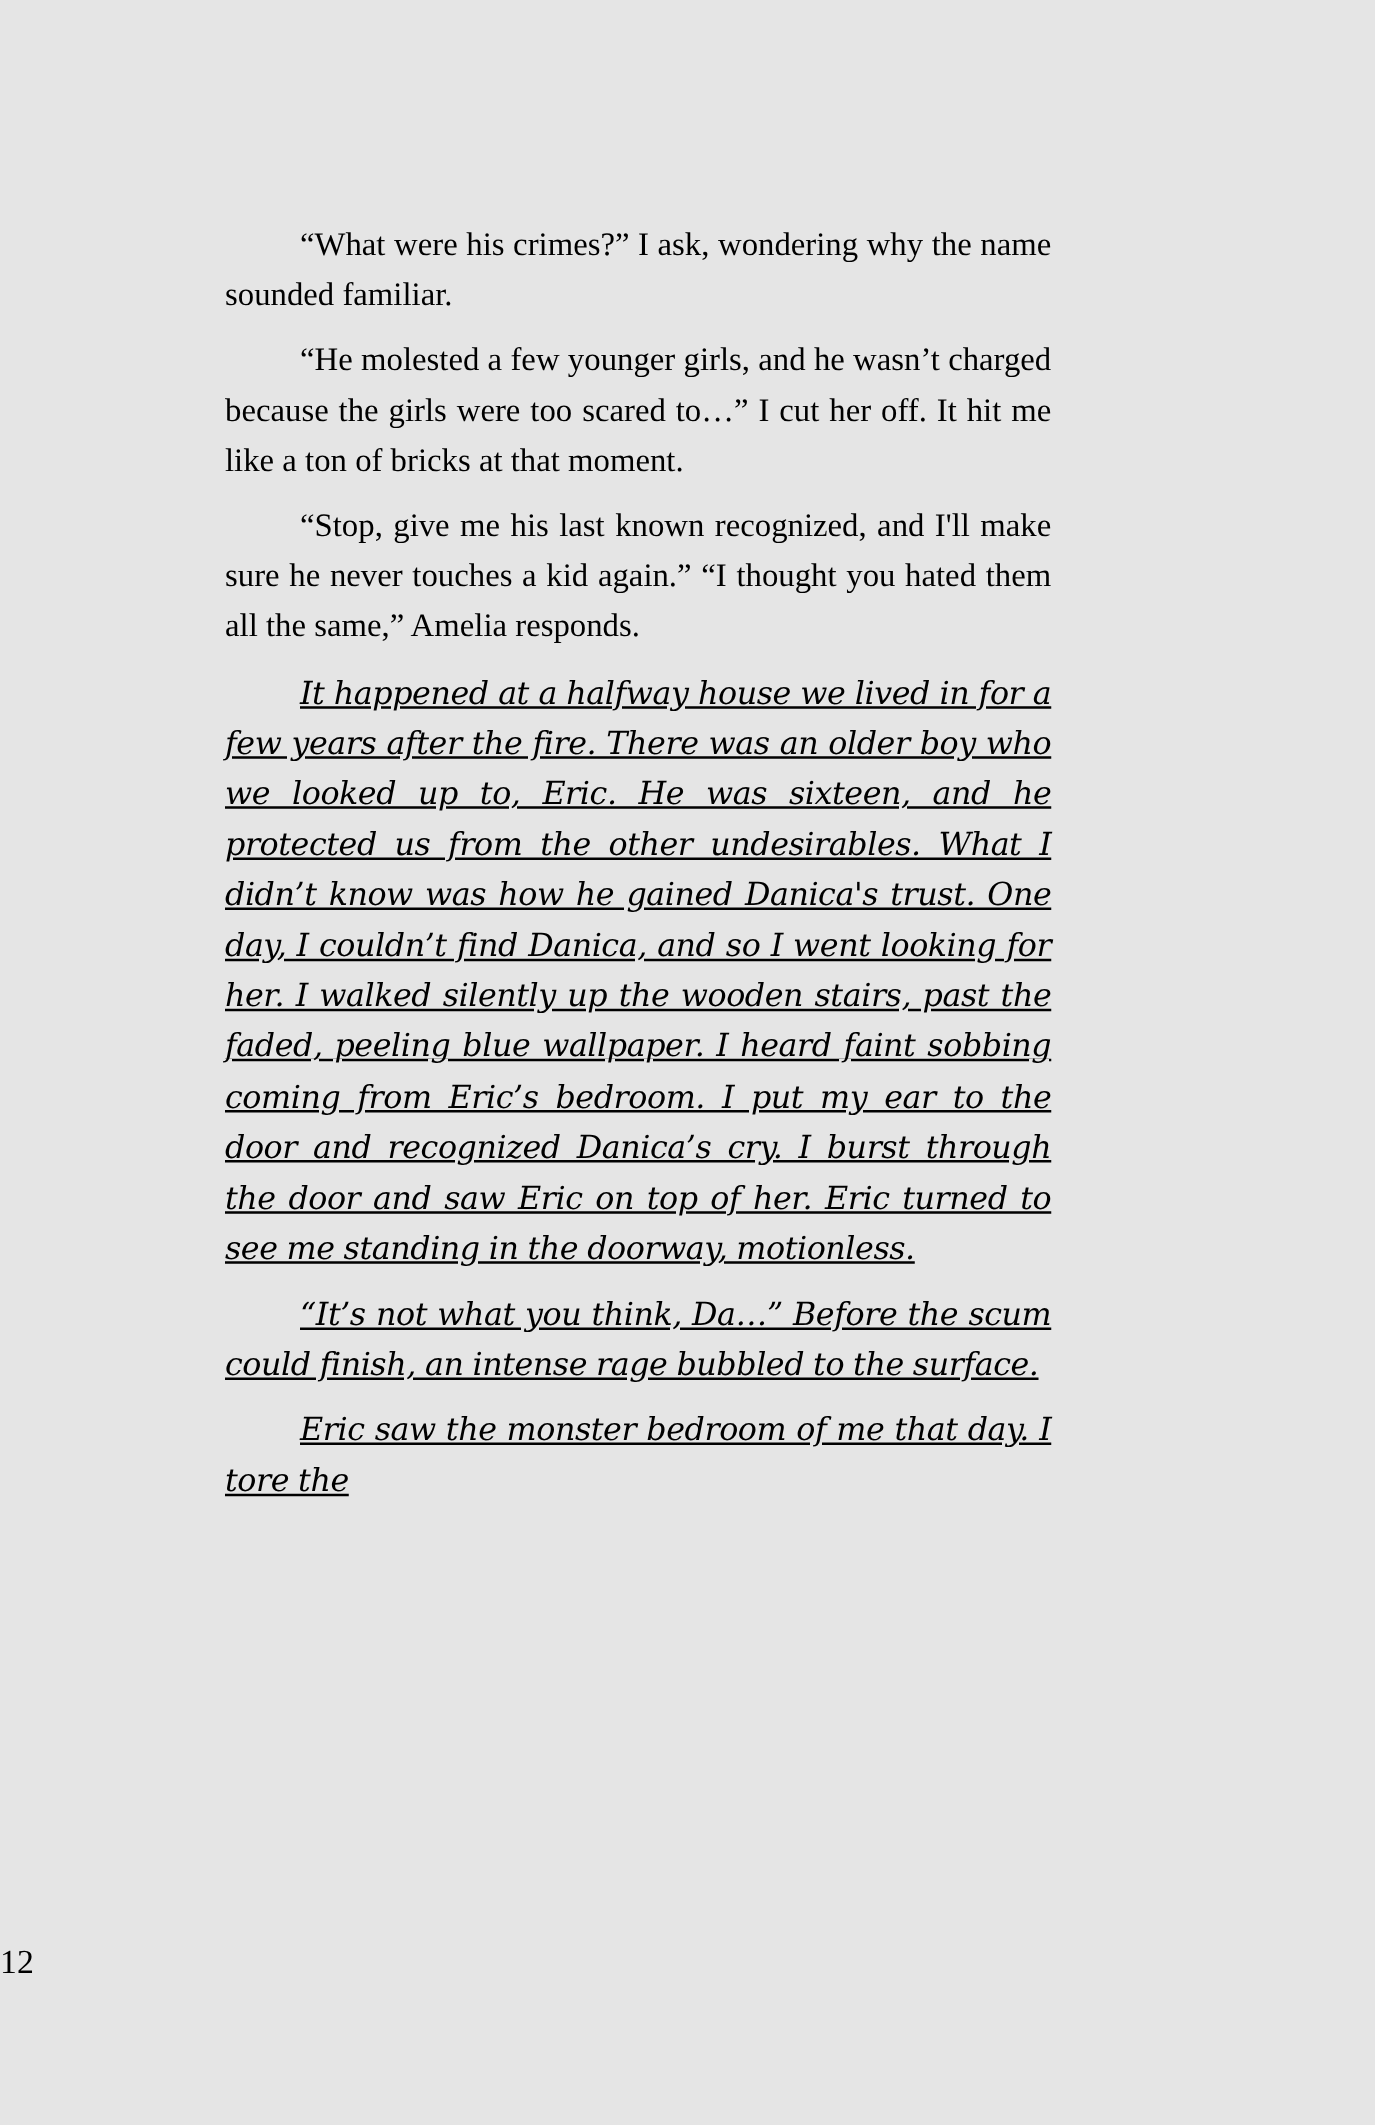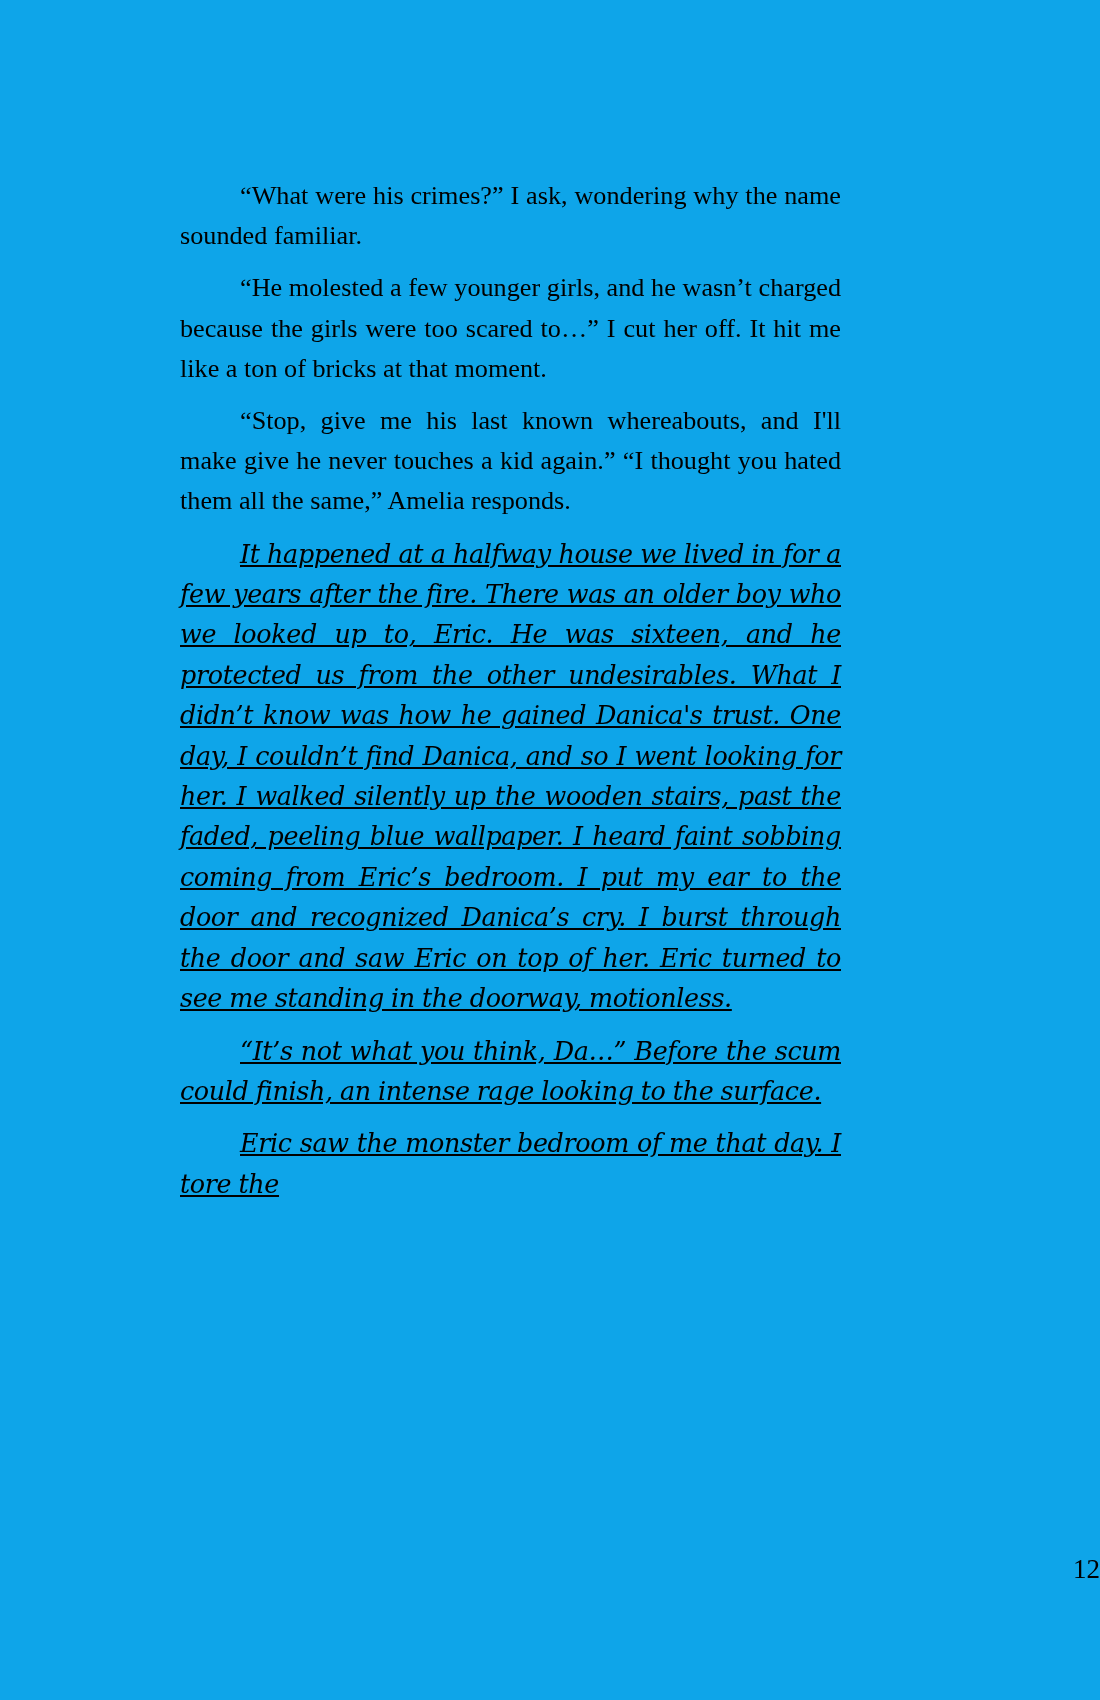--- a/index.html
+++ b/index.html
@@ -12,21 +12,21 @@
     background: #ffffff;
     font-family: "Liberation Serif", "DejaVu Serif", serif;
     color: #000000;
     -webkit-font-smoothing: antialiased;
   }
 
   .page {
     position: relative;
     width: 1100px;
     height: 1700px;
-    background: #0ea5e9;
+    background: #e5e5e5;
     overflow: hidden;
   }
 
   .text-block {
     position: absolute;
     left: 180px;
     top: 176px;
     width: 661px;
   }
 
@@ -62,45 +62,45 @@
   
   p.para + p.para {
     margin-top: 12px;
   }
 
   .page-number {
     position: absolute;
     left: 0;
     right: 0;
     top: 1552px;
-    text-align: right;
+    text-align: left;
     font-size: 27px;
     line-height: 34px;
     font-style: normal;
     font-family: "Liberation Serif", "DejaVu Serif", serif;
     color: #000000;
   }
 </style>
 </head>
 <body>
 
 <div class="page">
 
   <div class="text-block">
 
     <p class="para roman">“What were his crimes?” I ask, wondering why the name sounded familiar.</p>
 
     <p class="para roman">“He molested a few younger girls, and he wasn’t charged because the girls were too scared to…” I cut her off. It hit me like a ton of bricks at that moment.</p>
 
-    <p class="para roman">“Stop, give me his last known whereabouts, and I'll make give he never touches a kid again.” “I thought you hated them all the same,” Amelia responds.</p>
+    <p class="para roman">“Stop, give me his last known recognized, and I'll make sure he never touches a kid again.” “I thought you hated them all the same,” Amelia responds.</p>
 
 
     <p class="para italic">It happened at a halfway house we lived in for a few years after the fire. There was an older boy who we looked up to, Eric. He was sixteen, and he protected us from the other undesirables. What I didn’t know was how he gained Danica's trust. One day, I couldn’t find Danica, and so I went looking for her. I walked silently up the wooden stairs, past the faded, peeling blue wallpaper. I heard faint sobbing coming from Eric’s bedroom. I put my ear to the door and recognized Danica’s cry. I burst through the door and saw Eric on top of her. Eric turned to see me standing in the doorway, motionless.</p>
 
-    <p class="para italic">“It’s not what you think, Da…” Before the scum could finish, an intense rage looking to the surface.</p>
+    <p class="para italic">“It’s not what you think, Da…” Before the scum could finish, an intense rage bubbled to the surface.</p>
 
     <p class="para italic">Eric saw the monster bedroom of me that day. I tore the</p>
 
   </div>
 
   <div class="page-number">12</div>
 
 </div>
 
 </body></html>

